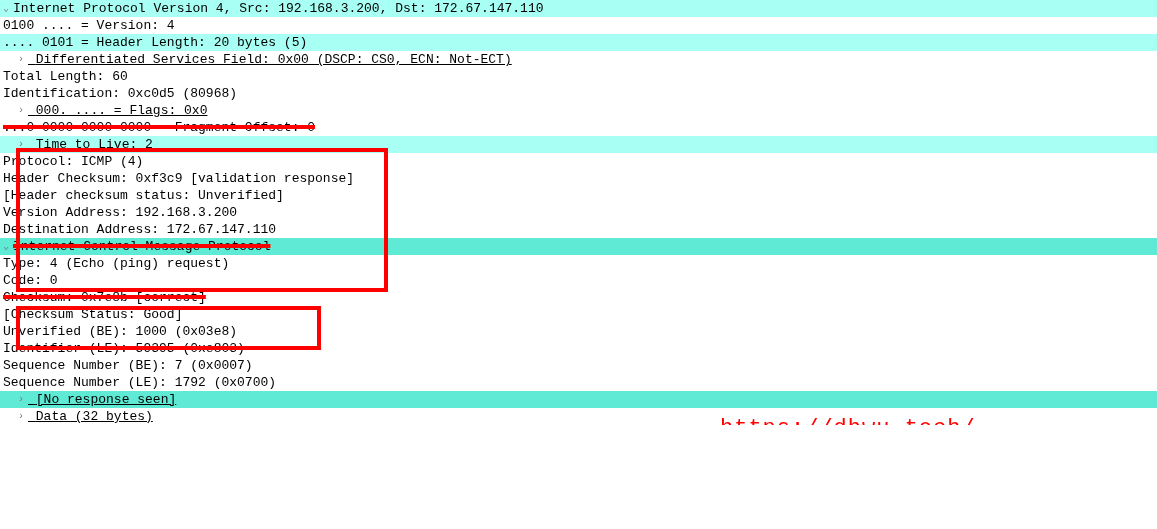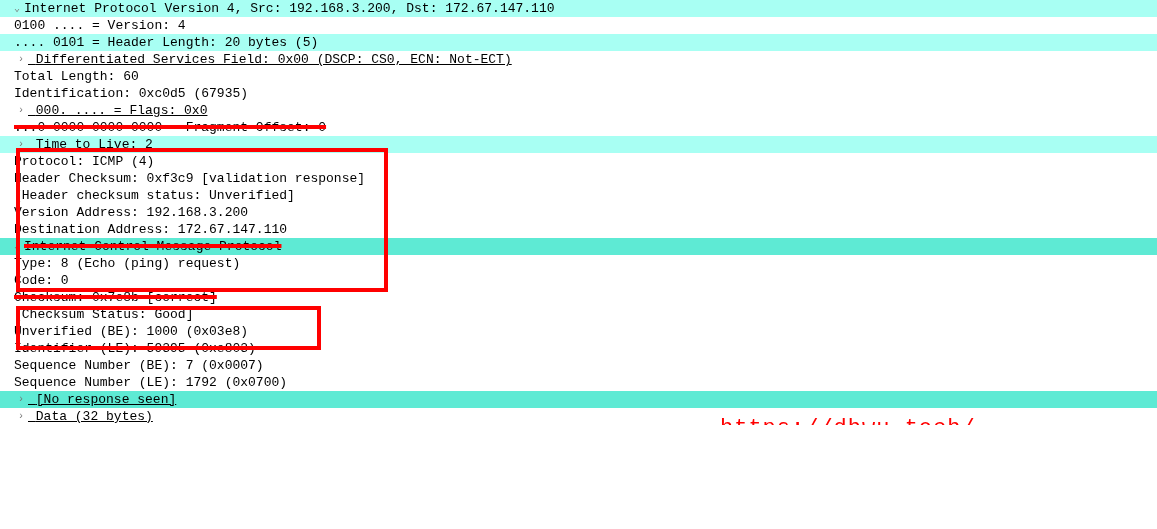--- a/index.html
+++ b/index.html
@@ -7,21 +7,21 @@
     font-family: "Consolas", "Courier New", monospace;
     font-size: 13px;
     line-height: 17px;
     background: #ffffff;
     color: #000000;
     width: 1157px;
     position: relative;
   }
   .row {
     white-space: pre;
-    padding-left: 14px;
+    padding-left: 3px;
     position: relative;
   }
   .caret {
     display: inline-block;
     width: 10px;
     color: #777;
     font-size: 10px;
     vertical-align: 1px;
   }
   .indent1 { padding-left: 18px; text-decoration: underline; }
@@ -70,32 +70,32 @@
 
 <div class="redbox1"></div>
 <div class="redbox2"></div>
 <div class="watermark">https://dbwu.tech/</div>
 
 <div class="row bg-cyan"><span class="caret">⌄</span><span>Internet Protocol Version 4, Src: 192.168.3.200, Dst: 172.67.147.110</span></div>
 <div class="row indent2"><span>0100 .... = Version: 4</span></div>
 <div class="row indent2 bg-cyan"><span>.... 0101 = Header Length: 20 bytes (5)</span></div>
 <div class="row indent1"><span class="caret">›</span> <span>Differentiated Services Field: 0x00 (DSCP: CS0, ECN: Not-ECT)</span></div>
 <div class="row indent2"><span>Total Length: 60</span></div>
-<div class="row indent2"><span>Identification: 0xc0d5 (67935)</span></div>
+<div class="row indent2"><span>Identification: 0xc0d5 (80968)</span></div>
 <div class="row indent1"><span class="caret">›</span> <span>000. .... = Flags: 0x0</span></div>
 <div class="row indent2"><span class="striketext">...0 0000 0000 0000 = Fragment Offset: 0</span></div>
 <div class="row indent1 bg-cyan"><span class="caret">›</span> <span>Time to Live: 2</span></div>
 <div class="row indent2"><span>Protocol: ICMP (4)</span></div>
 <div class="row indent2"><span>Header Checksum: 0xf3c9 [validation response]</span></div>
 <div class="row indent2"><span>[Header checksum status: Unverified]</span></div>
 <div class="row indent2"><span>Version Address: 192.168.3.200</span></div>
 <div class="row indent2"><span>Destination Address: 172.67.147.110</span></div>
 
 <div class="row bg-yellow"><span class="caret">⌄</span><span class="striketext">Internet Control Message Protocol</span></div>
-<div class="row indent2"><span>Type: 8 (Echo (ping) request)</span></div>
+<div class="row indent2"><span>Type: 4 (Echo (ping) request)</span></div>
 <div class="row indent2"><span>Code: 0</span></div>
 <div class="row indent2"><span class="striketext">Checksum: 0x7e8b [correct]</span></div>
 <div class="row indent2"><span>[Checksum Status: Good]</span></div>
 <div class="row indent2"><span>Unverified (BE): 1000 (0x03e8)</span></div>
 <div class="row indent2"><span>Identifier (LE): 59395 (0xe803)</span></div>
 <div class="row indent2"><span>Sequence Number (BE): 7 (0x0007)</span></div>
 <div class="row indent2"><span>Sequence Number (LE): 1792 (0x0700)</span></div>
 <div class="row indent1 bg-yellow"><span class="caret">›</span> <span>[No response seen]</span></div>
 <div class="row indent1"><span class="caret">›</span> <span>Data (32 bytes)</span></div>
 

